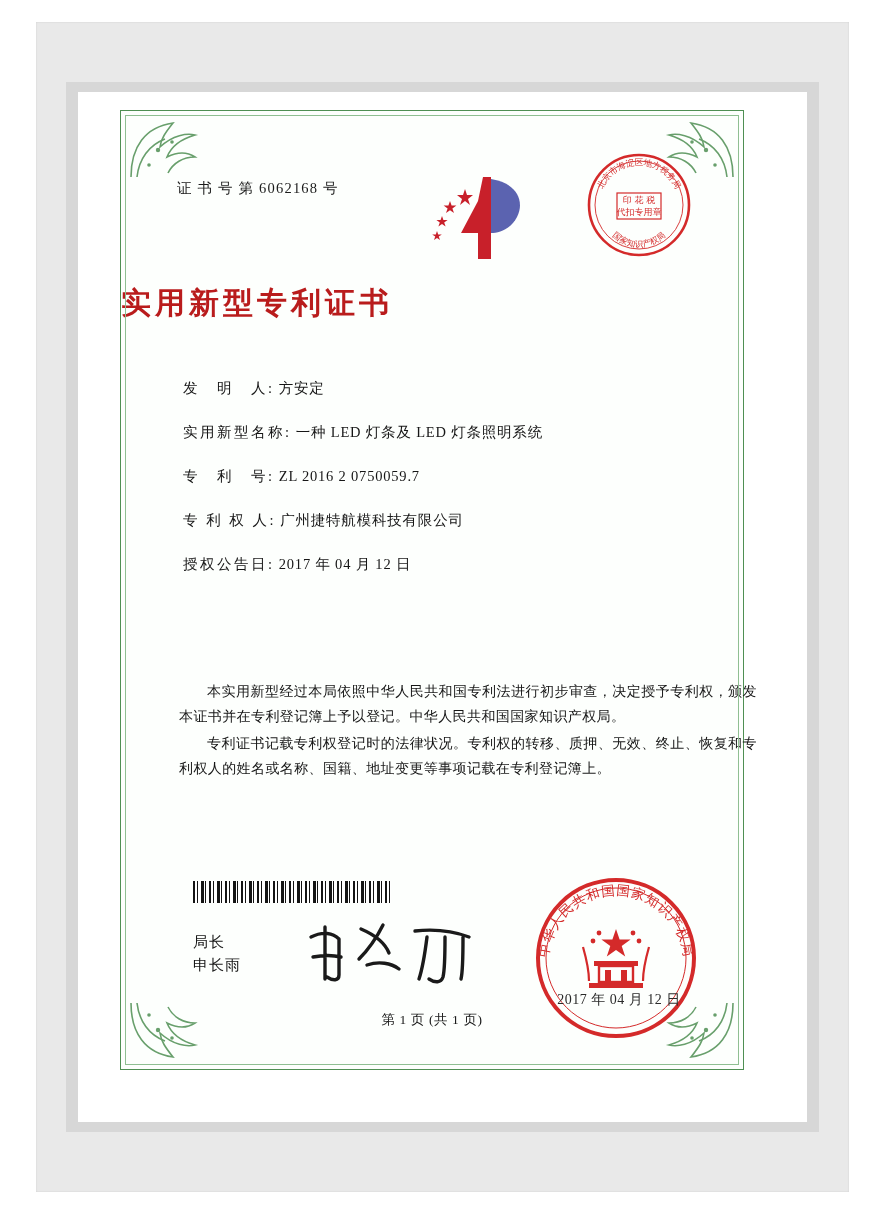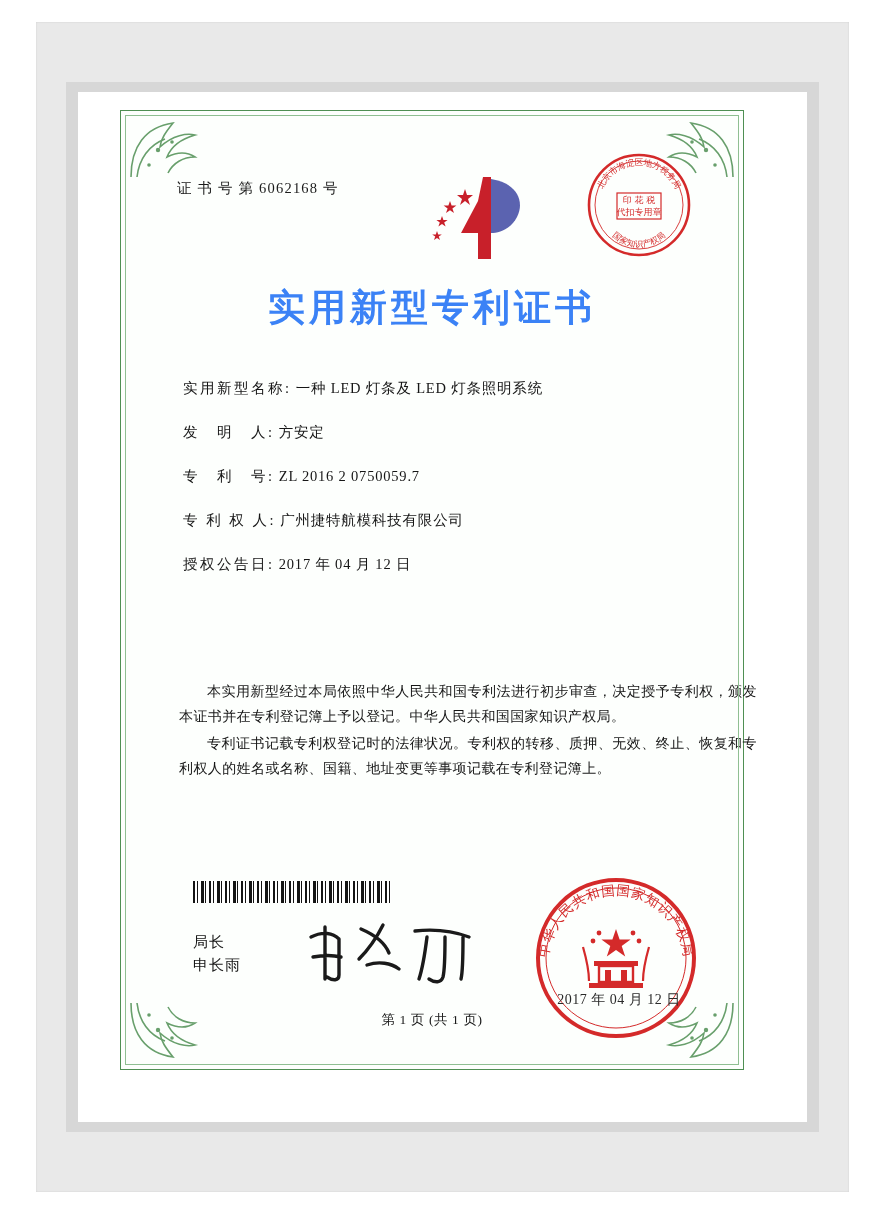--- a/index.html
+++ b/index.html
@@ -93,25 +93,25 @@
   .seal-top {
     position: absolute;
     right: 48px; top: 38px;
     width: 112px; height: 112px;
   }
   .seal-top svg { width: 100%; height: 100%; display: block; }
 
   .cert-title {
     position: absolute;
     left: 0; right: 0; top: 172px;
-    text-align: center;
-    font-size: 37px;
+    text-align: left;
+    font-size: 30px;
     font-weight: 700;
     letter-spacing: 4px;
-    color: #3b82f6;
+    color: #b91c1c;
     font-family: "DejaVu Serif", serif;
   }
 
   
   .fields {
     position: absolute;
     left: 62px; top: 268px;
     width: 570px;
   }
   .field {
@@ -275,26 +275,26 @@
         <text font-size="8.5" fill="#d42a2a" font-family="'DejaVu Serif',serif">
           <textPath href="#arcBot" startOffset="50%" text-anchor="middle">国家知识产权局</textPath>
         </text>
       </svg>
     </div>
 
     <div class="cert-title">实用新型专利证书</div>
 
     <div class="fields">
       <div class="field">
+        <span class="lbl">发　明　人:</span>
+        <span class="val">方安定</span>
+      </div>
+      <div class="field">
         <span class="lbl">实用新型名称:</span>
         <span class="val">一种 LED 灯条及 LED 灯条照明系统</span>
-      </div>
-      <div class="field">
-        <span class="lbl">发　明　人:</span>
-        <span class="val">方安定</span>
       </div>
       <div class="field">
         <span class="lbl">专　利　号:</span>
         <span class="val">ZL 2016 2 0750059.7</span>
       </div>
       <div class="field">
         <span class="lbl">专 利 权 人:</span>
         <span class="val">广州捷特航模科技有限公司</span>
       </div>
       <div class="field">

